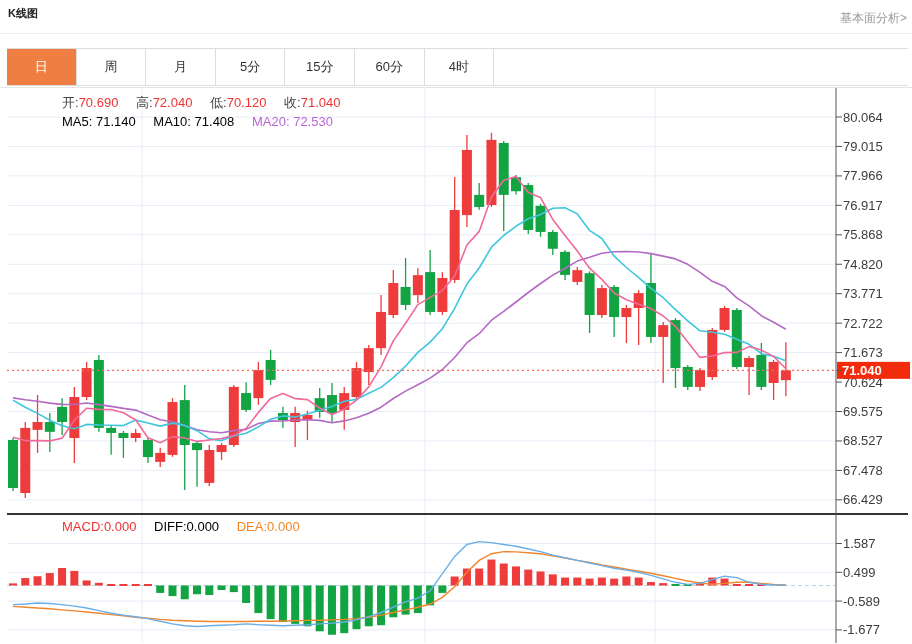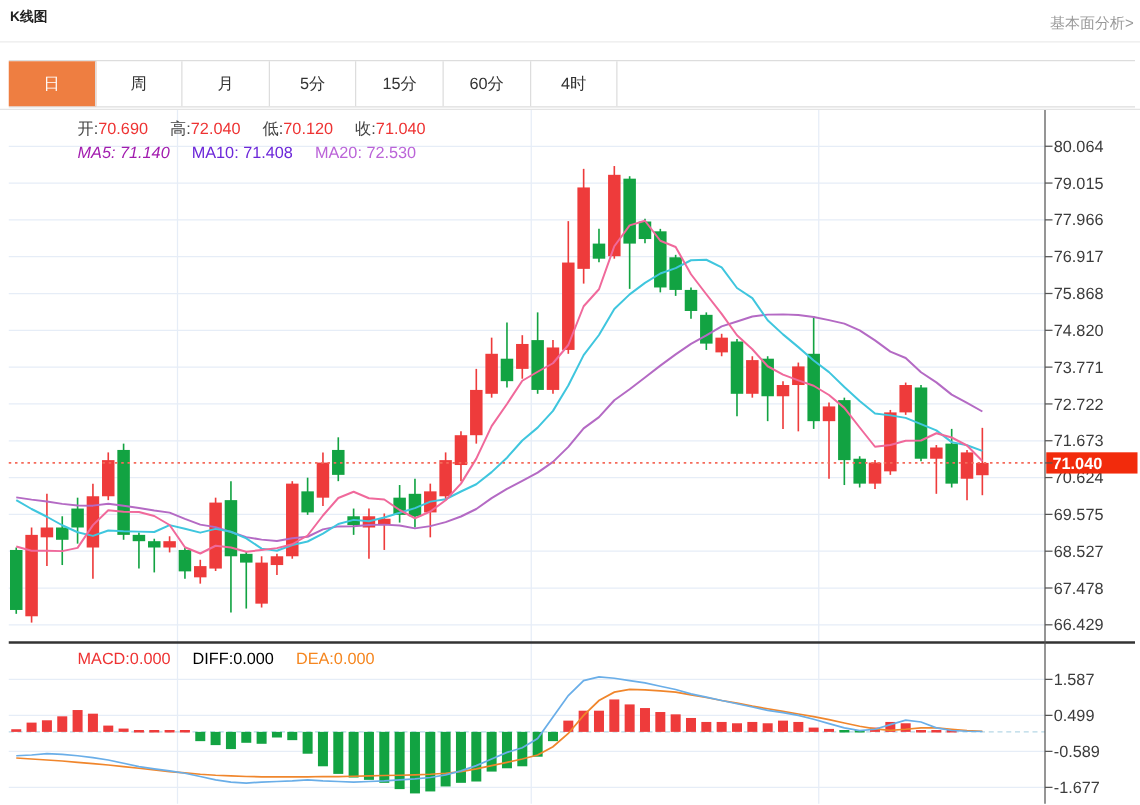--- a/index.html
+++ b/index.html
@@ -11,21 +11,21 @@
   .hdr-divider{position:absolute;left:0;top:33px;width:912px;height:0;border-top:1px solid #ececec;}
   .tabbar{position:absolute;left:7px;top:48px;width:901px;height:38px;display:flex;
           border-top:1px solid #ddd;border-bottom:1px solid #ddd;background:#fff;box-sizing:border-box;}
   .tab{width:69.6px;height:100%;display:flex;align-items:center;justify-content:center;
        font-size:13px;color:#333;border-right:1px solid #ddd;cursor:pointer;box-sizing:border-box;}
   .tab.active{background:#ee7e41;color:#fff;}
   .legend-row{position:absolute;left:14px;font-size:13px;white-space:nowrap;margin-left:48px;}
   .lg-item{margin-right:14px;}
   .lbl{color:#444;}
   .val-red{color:#ee3333;}
-  .ma5{color:#a21caf;font-style:italic;} .ma10{color:#6d28d9;} .ma20{color:#bb64d8;}
+  .ma5{color:#000000;} .ma10{color:#000000;} .ma20{color:#bb64d8;}
   .macd-lbl{color:#ee3333;} .diff-lbl{color:#000000;} .dea-lbl{color:#f5861f;}
 </style>
 </head>
 <body>
 
 <svg id="chart-svg" viewBox="0 0 912 644">
     <line x1="7" y1="117" x2="836" y2="117" stroke="#e6edf7" stroke-width="1"></line>
     <line x1="7" y1="146.45" x2="836" y2="146.45" stroke="#e6edf7" stroke-width="1"></line>
     <line x1="7" y1="175.9" x2="836" y2="175.9" stroke="#e6edf7" stroke-width="1"></line>
     <line x1="7" y1="205.35" x2="836" y2="205.35" stroke="#e6edf7" stroke-width="1"></line>

